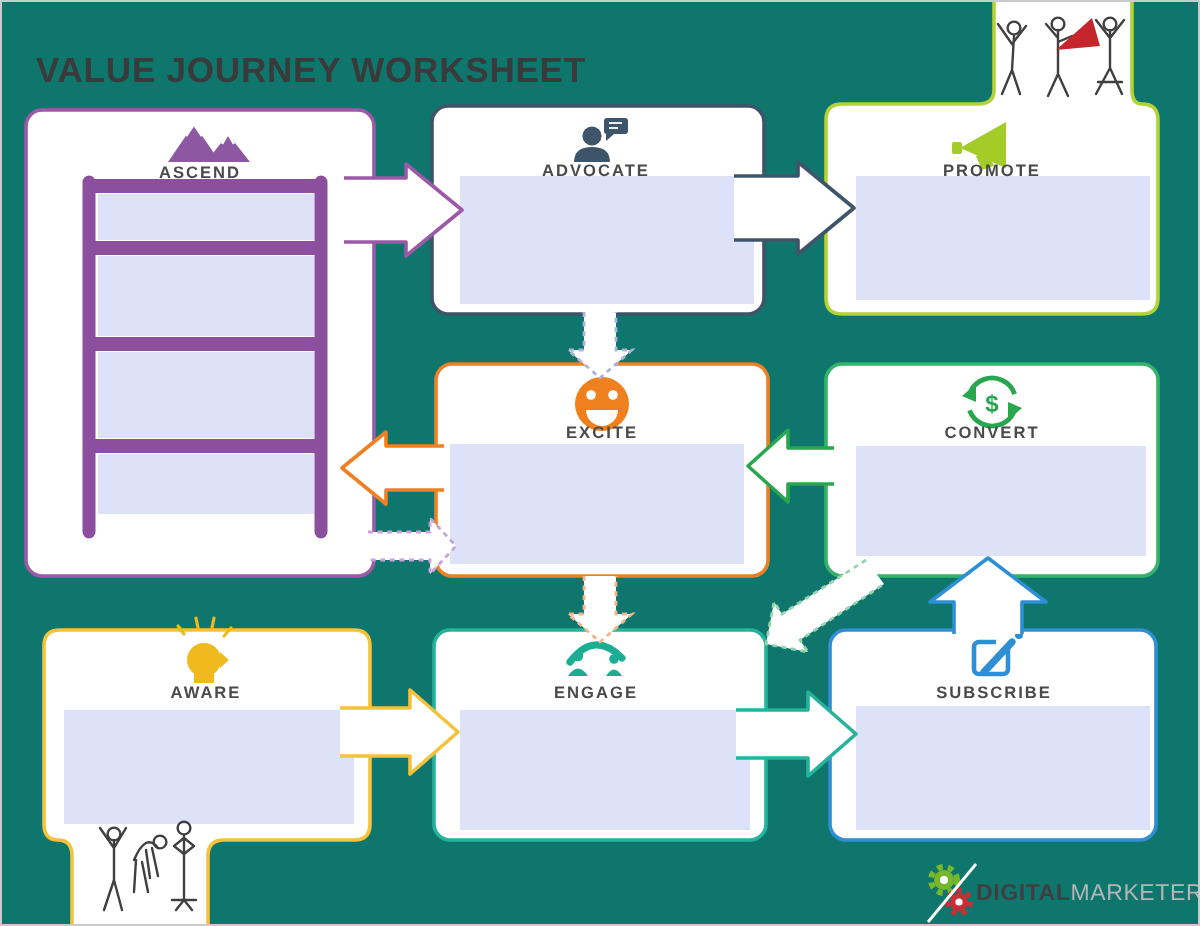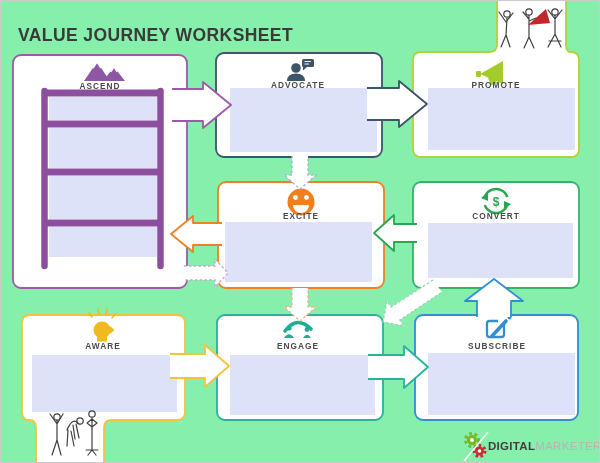--- a/index.html
+++ b/index.html
@@ -1,16 +1,16 @@
 <!DOCTYPE html>
 <html><head>
 <meta charset="utf-8">
 <style>
   html,body{margin:0;padding:0;background:#ffffff;}
-  .canvas{position:relative;width:600px;height:463px;background:#86efac;overflow:hidden;}
+  .canvas{position:relative;width:600px;height:463px;background:#0f766e;overflow:hidden;}
   svg{display:block;}
   svg text{font-family:"Liberation Sans","DejaVu Sans",sans-serif;}
   .stage-label{font-size:8.3px;font-weight:bold;fill:#4a4a4a;letter-spacing:1px;}
   .title-text{font-size:17.5px;font-weight:bold;fill:#3a3a3a;letter-spacing:0.4px;}
   .sketch{stroke:#3f3f3f;stroke-width:1.2;fill:none;stroke-linecap:round;stroke-linejoin:round;}
 </style>
 </head>
 <body>
 
 <div class="canvas">

